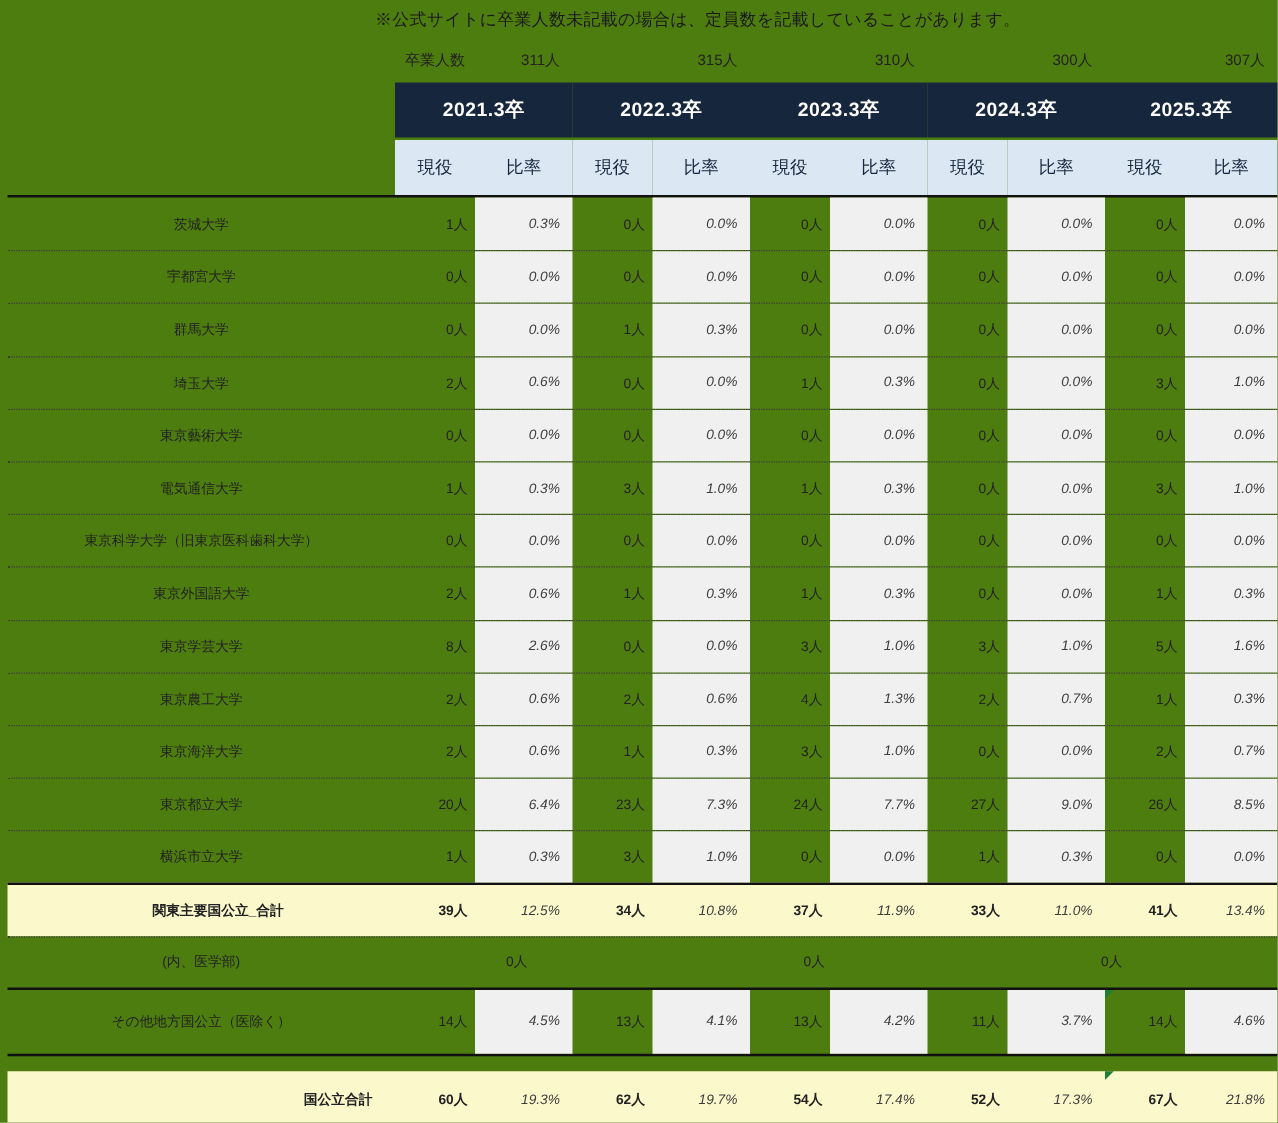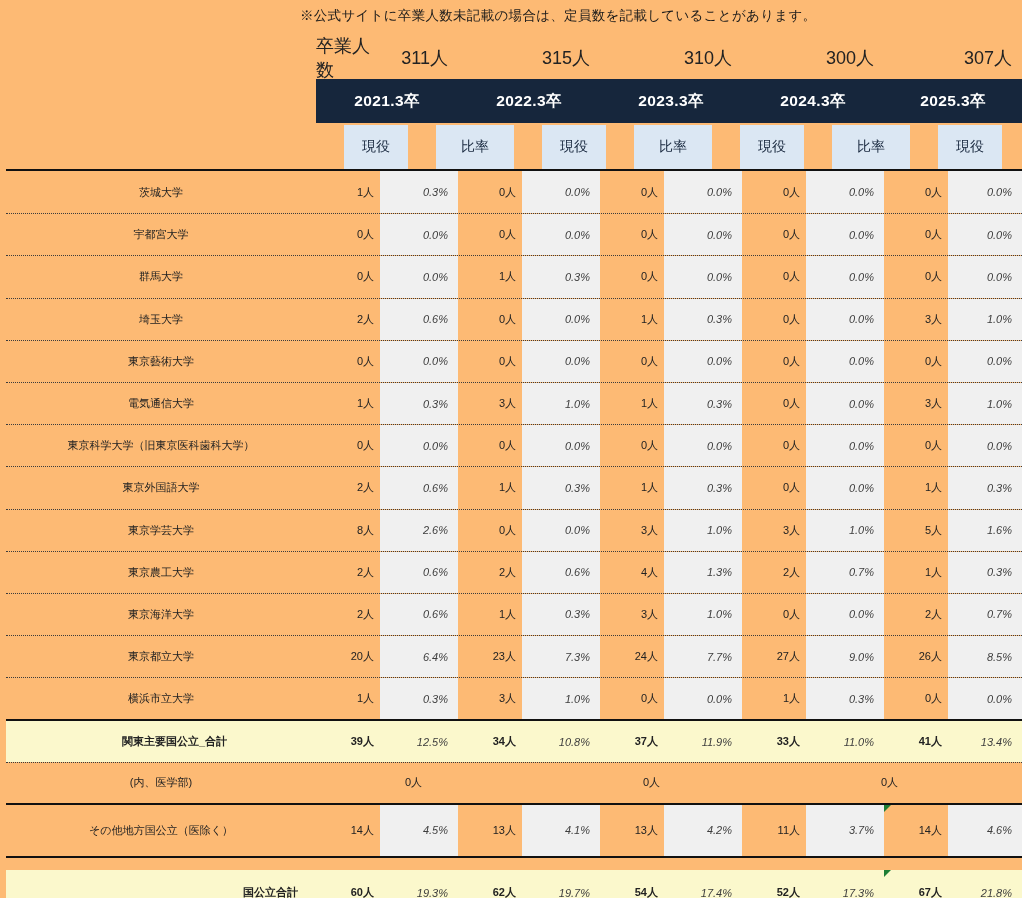--- a/index.html
+++ b/index.html
@@ -1,46 +1,46 @@
 <!DOCTYPE html>
 <html style="--navy: #16263c; --blue: #dbe7f3; --gray: #f0f0f0; --yellow: #fbf8cc; --green: #1e7e34; --line: #111111;"><head>
 <meta charset="utf-8">
 <style>
   * { box-sizing: border-box; margin: 0; padding: 0; }
   body { background: #fff; }
   .page {
     position: relative;
     width: 1022px; height: 898px;
-    background: #fdba74;
+    background: #4d7c0f;
     font-family: "Liberation Sans", sans-serif;
     color: #222222;
     overflow: hidden;
   }
   .note {
     position: absolute; left: 300px; top: 7px;
     font-size: 13.5px; color: #1a1a1a; letter-spacing: .3px;
   }
   .table { position: absolute; left: 6px; top: 34px; width: 1016px; }
 
   
   .grid10 { display: grid; grid-template-columns: 310px 64px 78px 64px 78px 64px 78px 64px 78px 64px 74px; }
   .grid5  { display: grid; grid-template-columns: 310px 142px 142px 142px 142px 138px; }
 
-  .grad-row { height: 28px; margin-bottom: 17px; font-size: 18px; }
+  .grad-row { height: 28px; margin-bottom: 4px; font-size: 12px; }
   .grad-row > div { display: flex; align-items: center; }
   .grad-row .g-cur { justify-content: center; }
   .grad-row .g-val { justify-content: flex-end; padding-right: 10px; }
 
   .year-band { height: 44px; margin-bottom: 2px; }
   .year-band .y-cell {
     background: var(--navy); color: #ffffff;
     display: flex; align-items: center; justify-content: center;
     font-weight: 700; font-size: 15.5px; letter-spacing: .4px;
   }
-  .sub-band { height: 44px; gap: 28px; }
+  .sub-band { height: 44px; }
   .sub-band .s-cell {
     background: var(--blue); color: var(--navy);
     display: flex; align-items: center; justify-content: center;
     font-size: 14px;
   }
   .thick-line { height: 2px; background: var(--line); }
 
   .row { font-size: 11px; }
   .row > div { display: flex; align-items: center; }
   .row .lbl { justify-content: center; }

